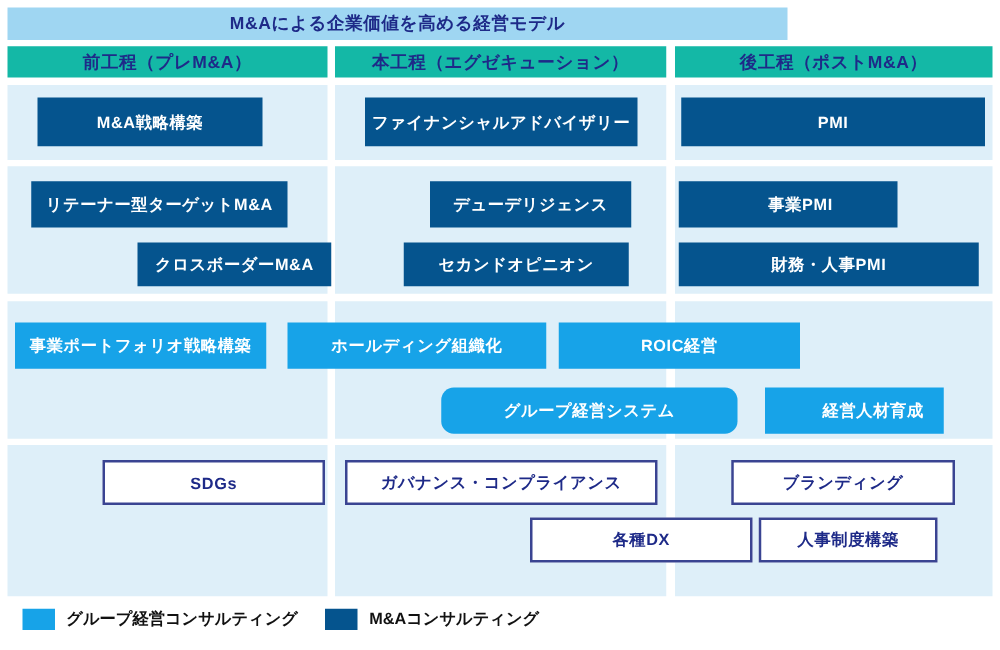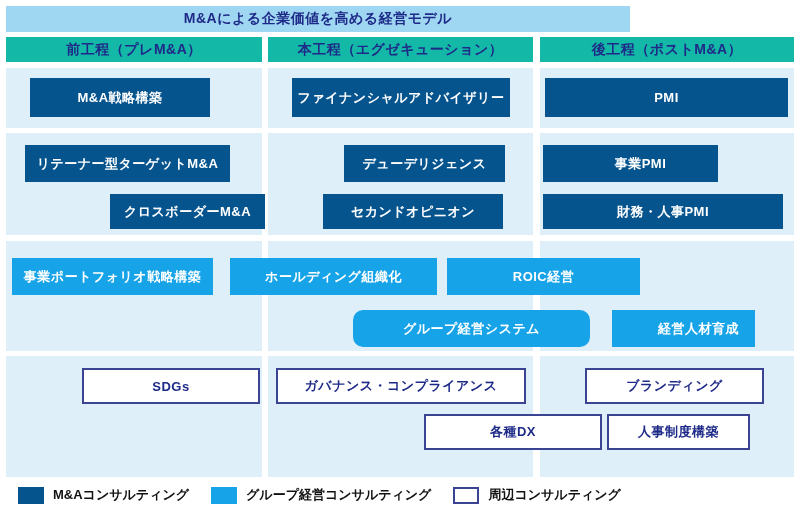--- a/index.html
+++ b/index.html
@@ -79,25 +79,21 @@
         <div class="panel" style="left: 540px; top: 356px; width: 254px; height: 121px;"></div>
         <div class="box outline" style="left: 82px; top: 368px; width: 178px; height: 36px;">SDGs</div>
         <div class="box outline" style="left: 276px; top: 368px; width: 250px; height: 36px;">ガバナンス・コンプライアンス</div>
         <div class="box outline" style="left: 541px; top: 368px; width: 179px; height: 36px; margin-left: 44px;">ブランディング</div>
         <div class="box outline" style="left: 424px; top: 414px; width: 178px; height: 36px;">各種DX</div>
         <div class="box outline" style="left: 607px; top: 414px; width: 143px; height: 36px;">人事制度構築</div>
       </div>
     </div>
   <div id="legend" class="legend">
       <div class="legend-item">
-        <div class="legend-swatch dark"></div>
-        <div class="">M&amp;Aコンサルティング</div>
-      </div>
-      <div class="legend-item">
         <div class="legend-swatch bright"></div>
         <div class="">グループ経営コンサルティング</div>
       </div>
       <div class="legend-item">
-        <div class="legend-swatch outline"></div>
-        <div class="">周辺コンサルティング</div>
+        <div class="legend-swatch dark"></div>
+        <div class="">M&amp;Aコンサルティング</div>
       </div>
     </div>
 </div>
 
 </body></html>

